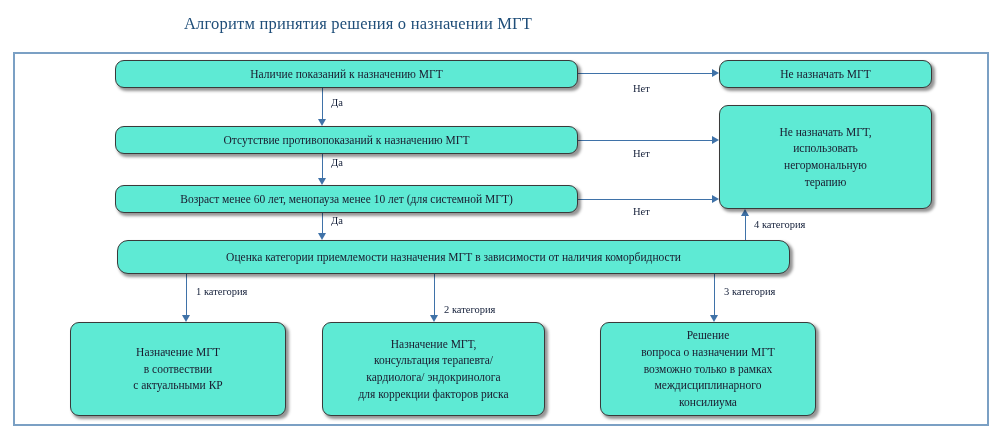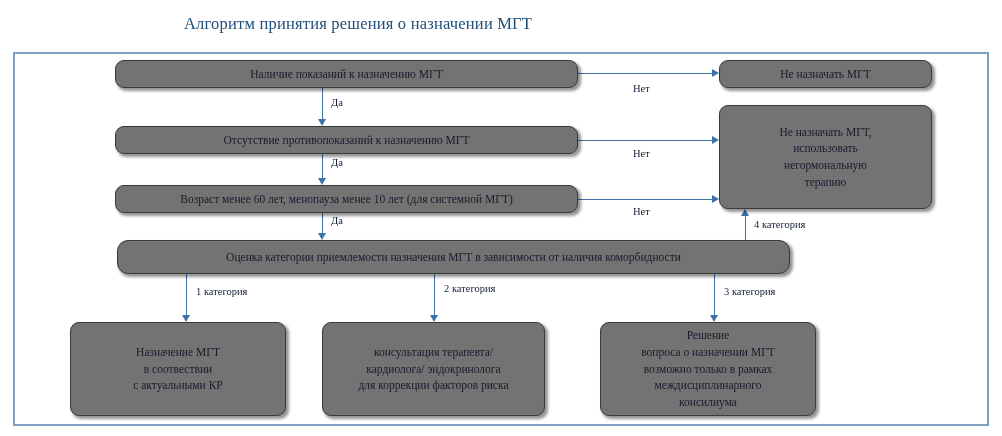--- a/index.html
+++ b/index.html
@@ -26,21 +26,21 @@
   }
   #frame {
     position: absolute;
     left: 13px; top: 52px;
     width: 976px; height: 374px;
     border: 2px solid #7ba0c4;
     background: transparent;
   }
   .node {
     position: absolute;
-    background: #737373;
+    background: #5eead4;
     border: 1.2px solid #3a3a3a;
     border-radius: 9px;
     box-shadow: 2.5px 2.5px 3px rgba(0,0,0,0.42);
     display: flex;
     align-items: center;
     justify-content: center;
     text-align: center;
     color: #1a1a2e;
     font-size: 11.5px;
     line-height: 1.45;
@@ -146,20 +146,21 @@
   <div class="node" style="left:70px; top:322px; width:216px; height:94px;">
     <div class="txt">
       <div>Назначение МГТ</div>
       <div>в соотвествии</div>
       <div>с актуальными КР</div>
     </div>
   </div>
 
   <div class="node" style="left:322px; top:322px; width:223px; height:94px;">
     <div class="txt">
+      <div>Назначение МГТ,</div>
       <div>консультация терапевта/</div>
       <div>кардиолога/ эндокринолога</div>
       <div>для коррекции факторов риска</div>
     </div>
   </div>
 
   <div class="node" style="left:600px; top:322px; width:216px; height:94px;">
     <div class="txt">
       <div>Решение</div>
       <div>вопроса о назначении МГТ</div>
@@ -196,19 +197,19 @@
   <div class="vline" style="left:745px; top:216px; height:24px;"></div>
   <div class="arrow-up" style="left:741px; top:209px;"></div>
   <div class="edge-label" style="left:754px; top:219px;">4 категория</div>
 
   <div class="vline" style="left:186px; top:274px; height:41px;"></div>
   <div class="arrow-down" style="left:182px; top:315px;"></div>
   <div class="edge-label" style="left:196px; top:286px;">1 категория</div>
 
   <div class="vline" style="left:434px; top:274px; height:41px;"></div>
   <div class="arrow-down" style="left:430px; top:315px;"></div>
-  <div class="edge-label" style="left:444px; top:283px;">2 категория</div>
+  <div class="edge-label" style="left:444px; top:304px;">2 категория</div>
 
   <div class="vline" style="left:714px; top:274px; height:41px;"></div>
   <div class="arrow-down" style="left:710px; top:315px;"></div>
   <div class="edge-label" style="left:724px; top:286px;">3 категория</div>
 
 </div>
 
 </body></html>

